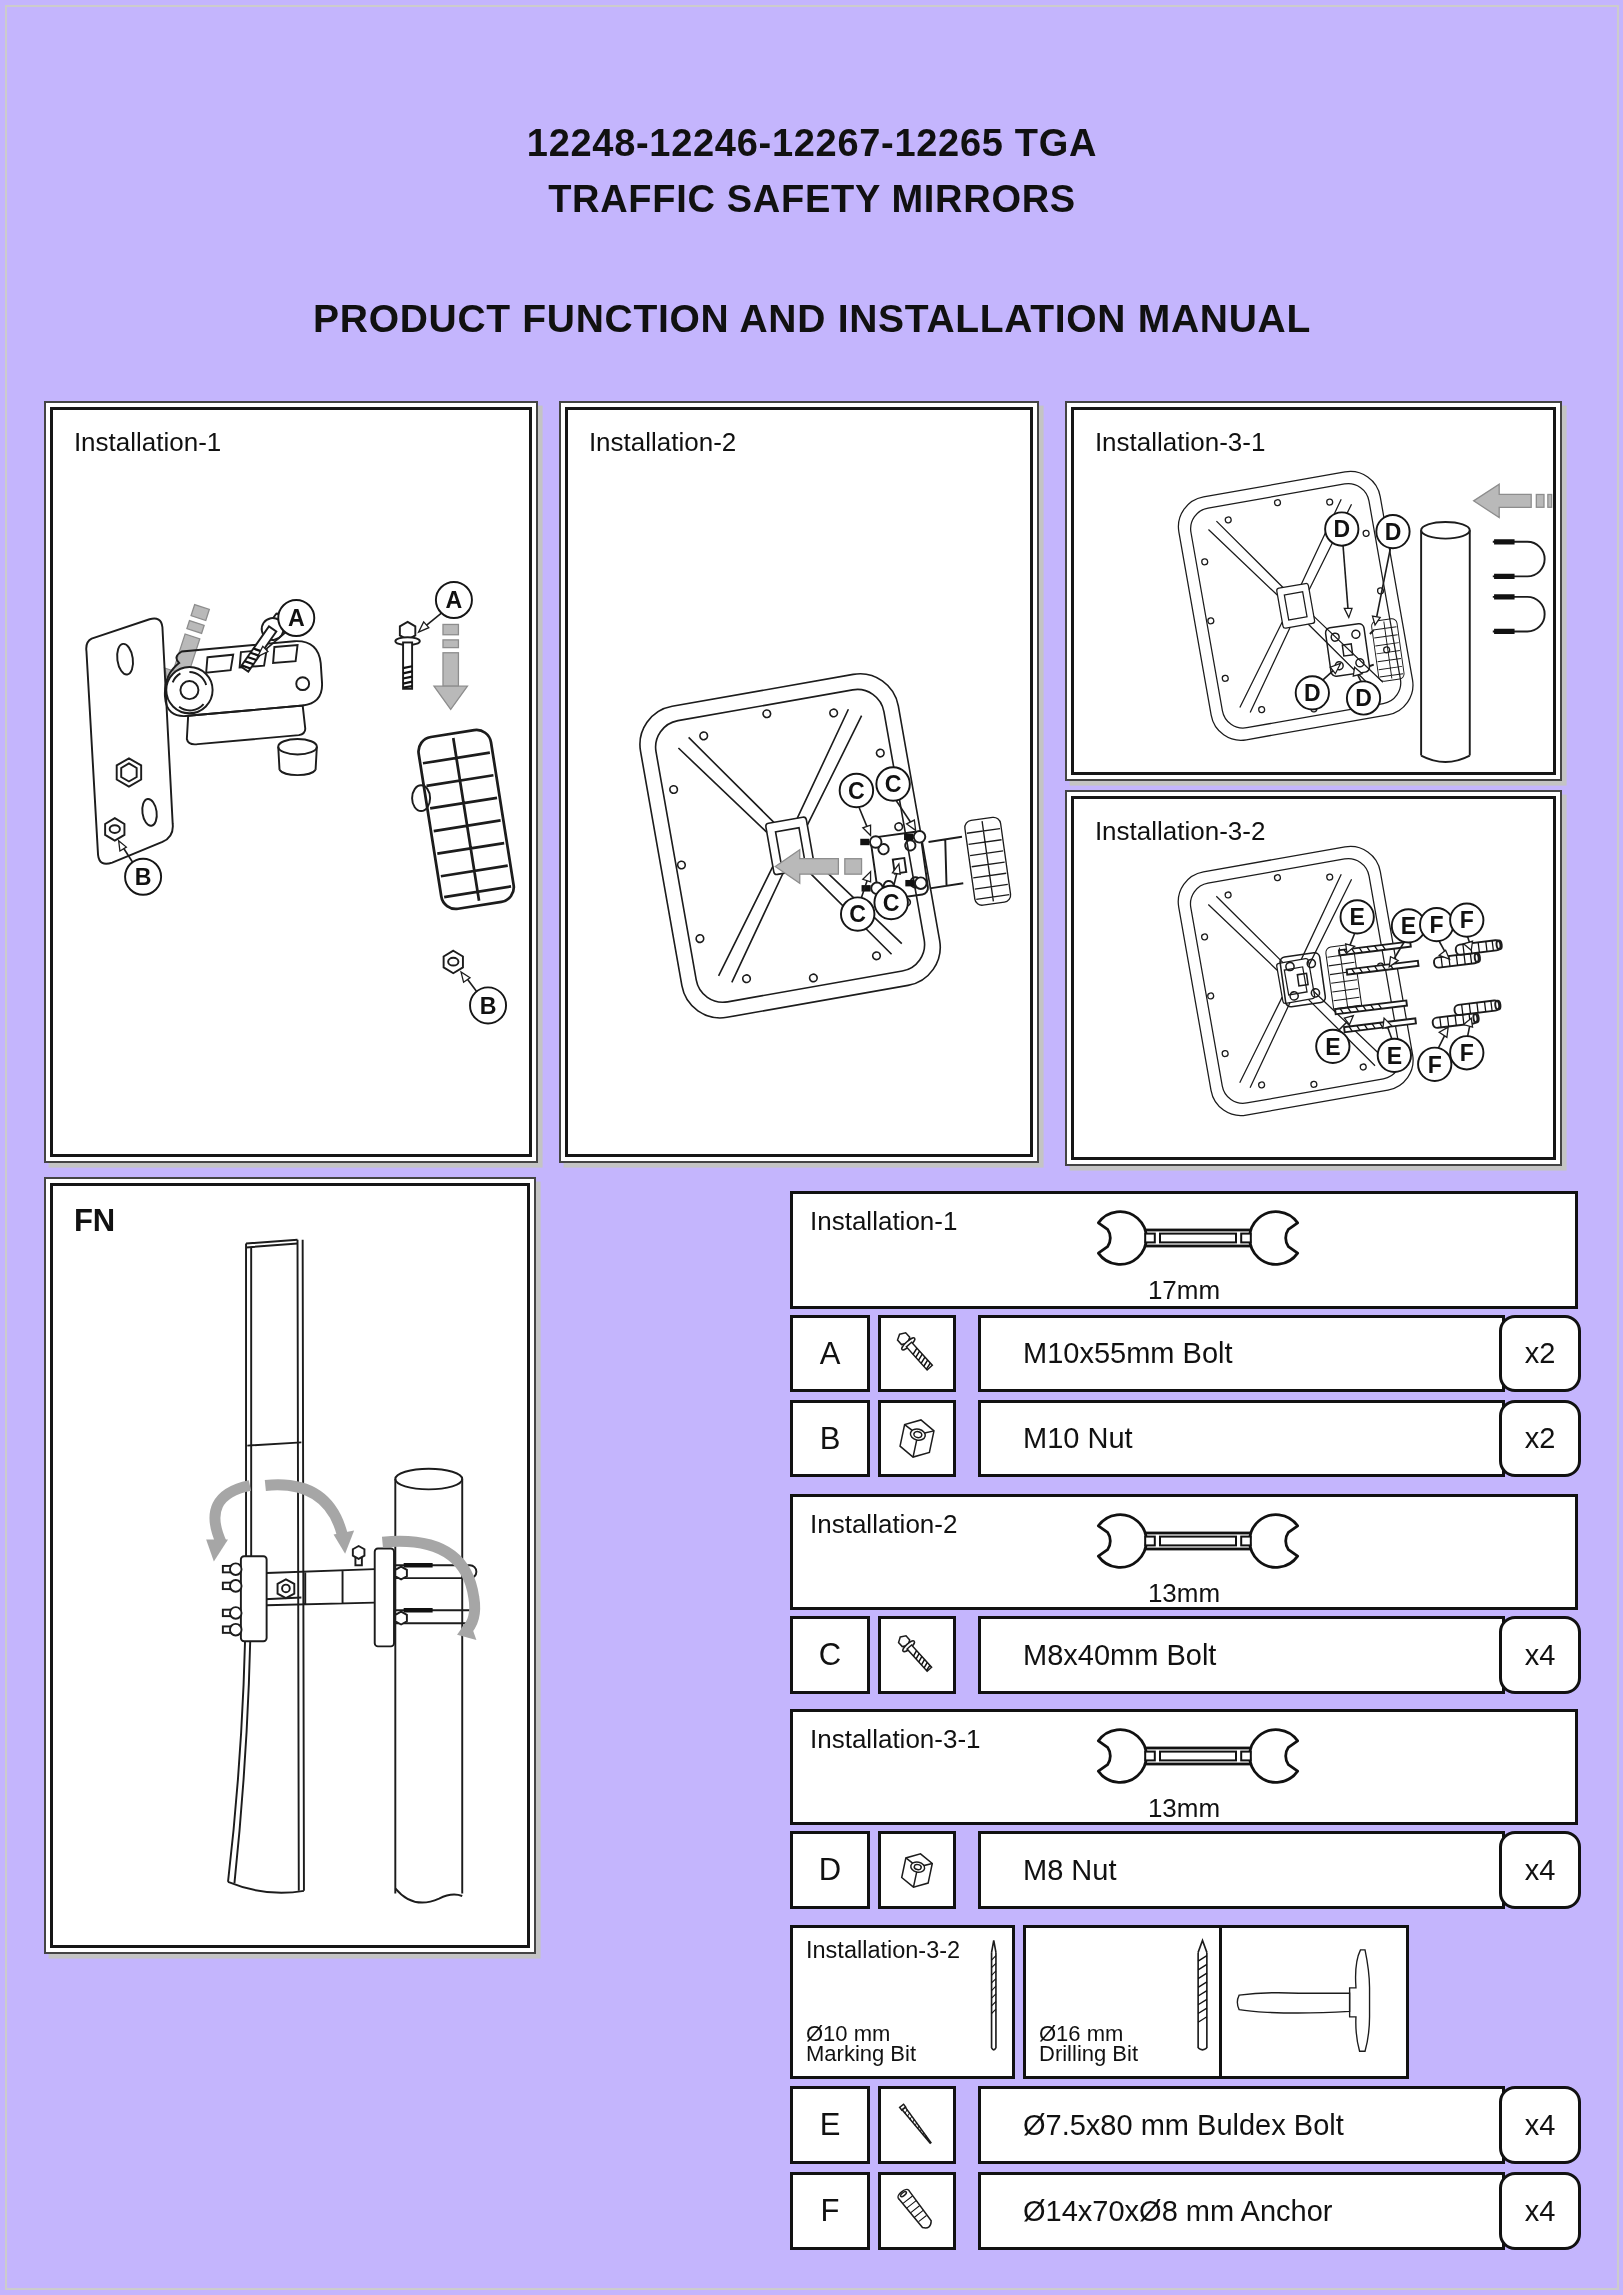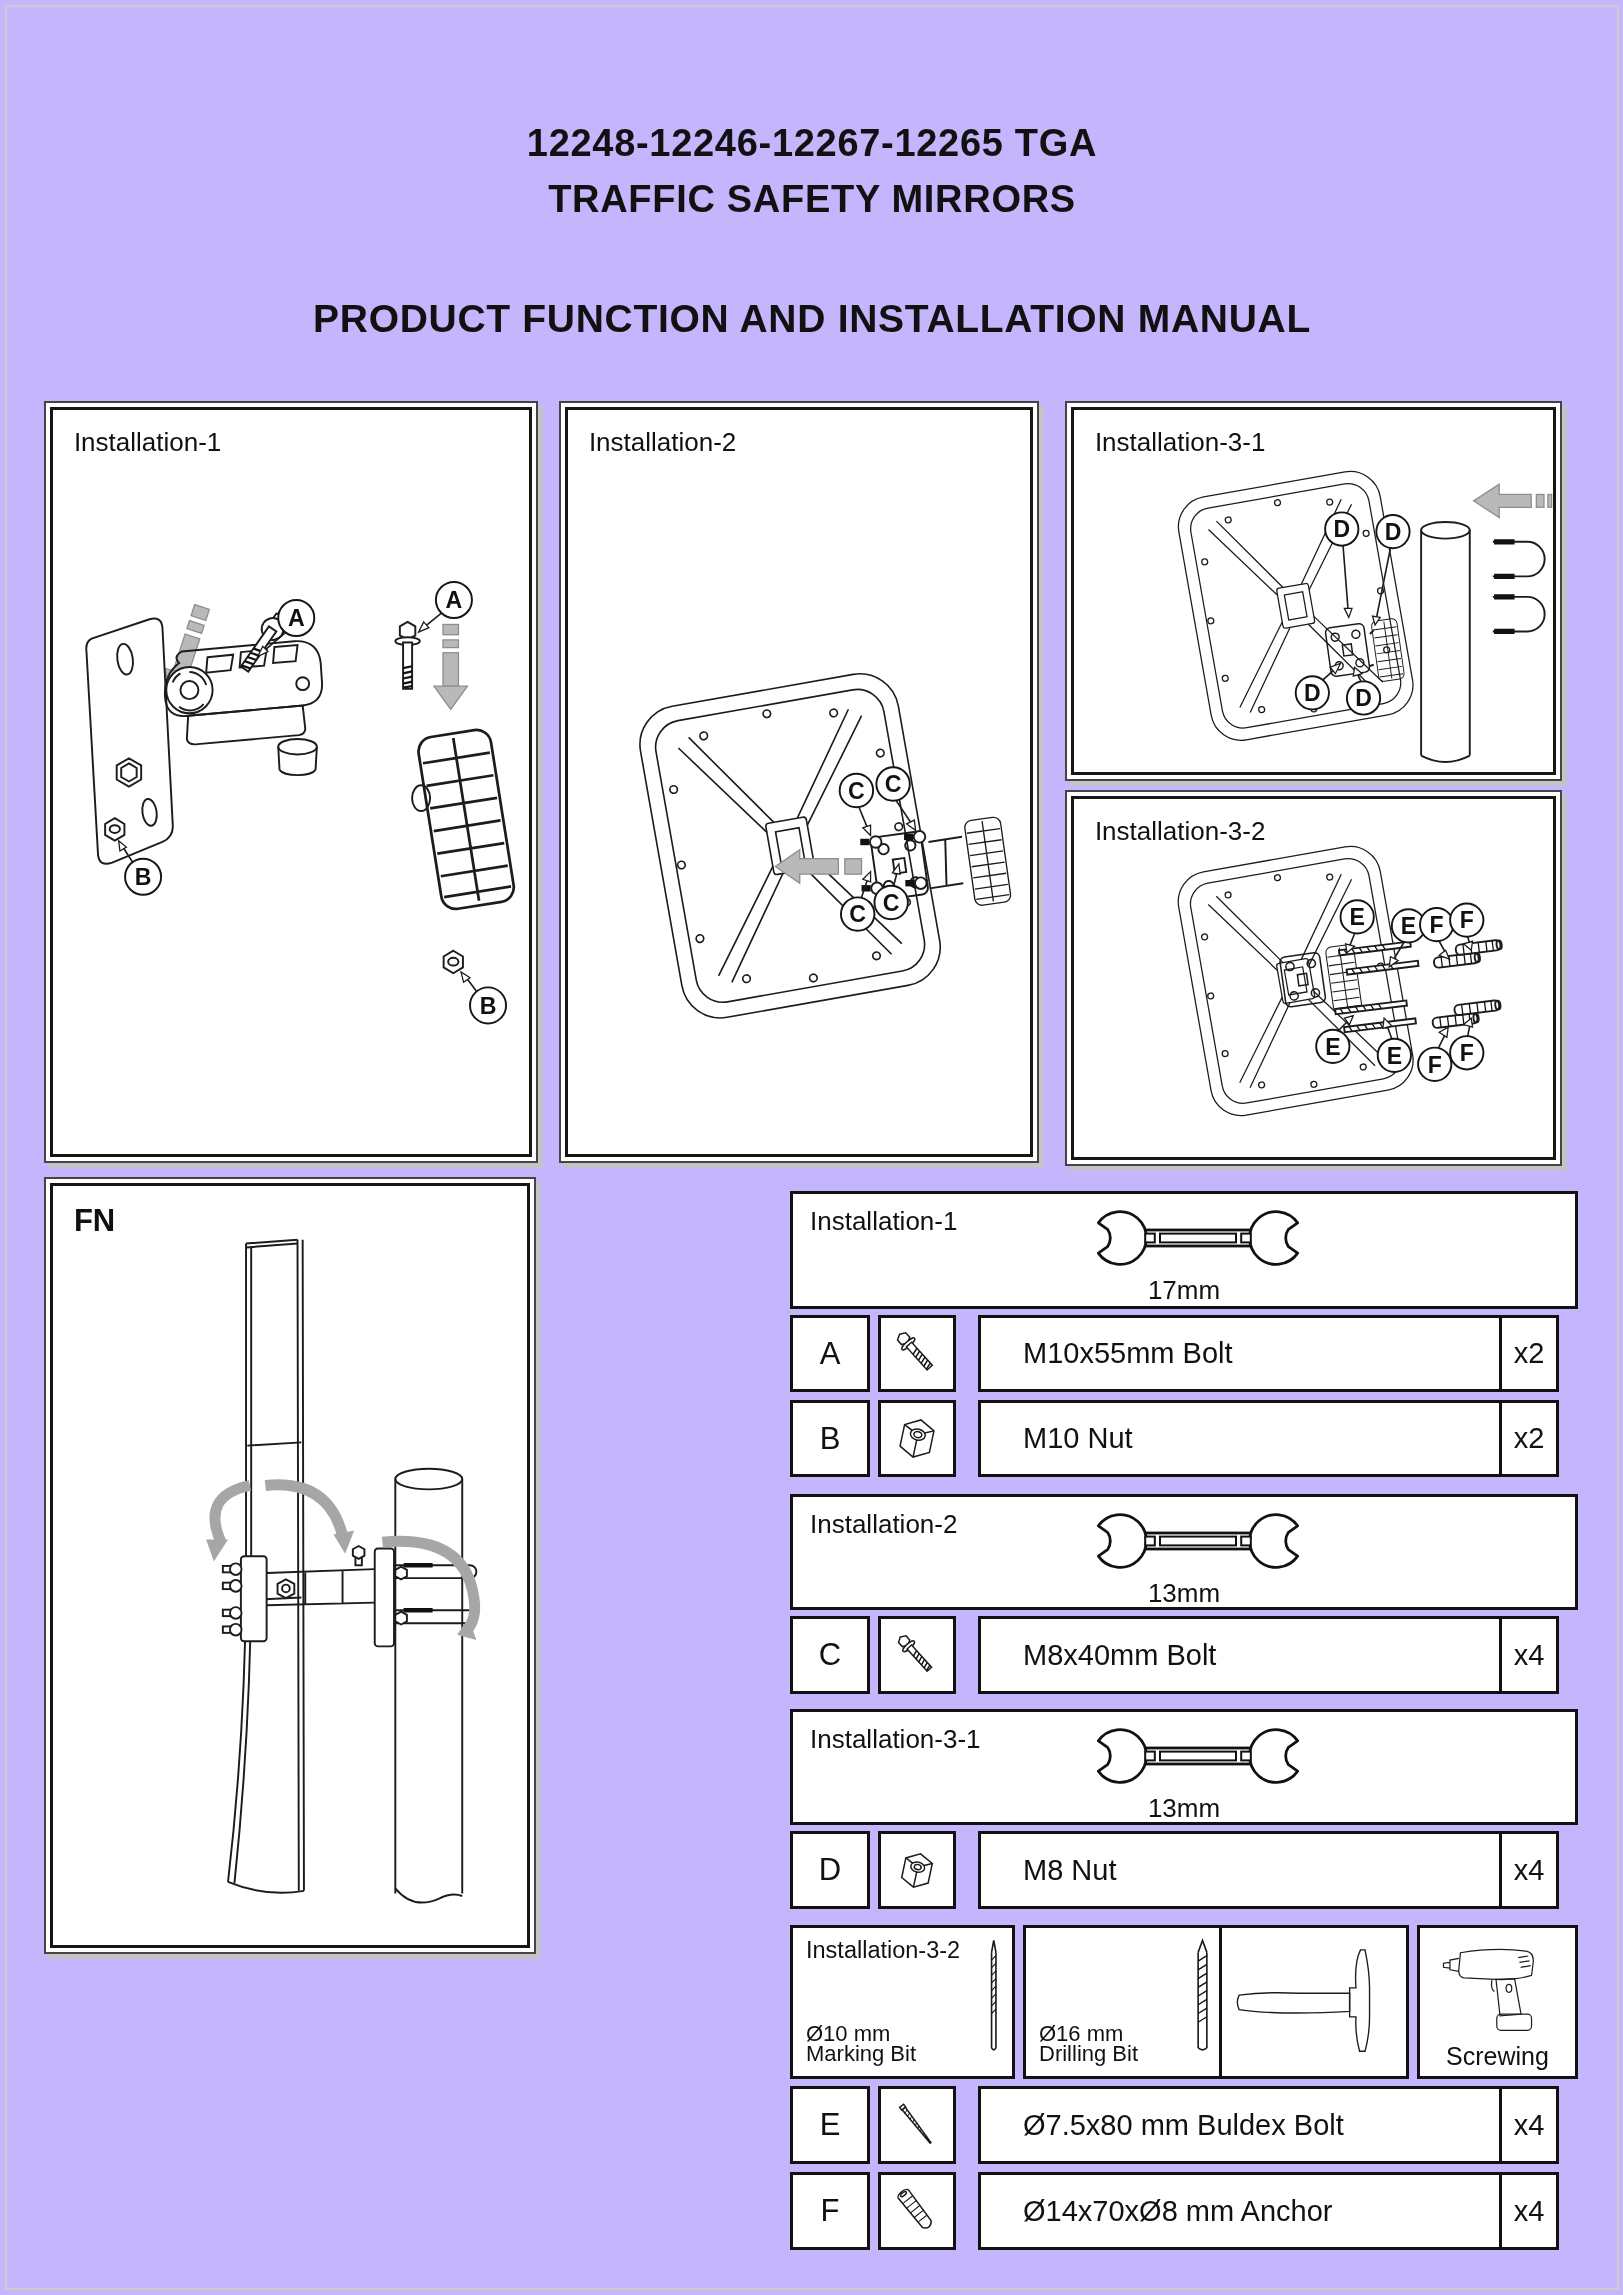--- a/index.html
+++ b/index.html
@@ -19,21 +19,21 @@
   .fn-label{font-size:31px;}
   .dsvg{position:absolute;left:0;top:0;width:100%;height:100%;}
   .box{position:absolute;background:#fff;border:3.9px solid #111;}
   .sec-label{position:absolute;top:11.8px;left:17px;font-size:26px;}
   .sec-size{position:absolute;top:81px;left:0;width:100%;text-align:center;font-size:26px;}
   .sec-wrench{position:absolute;left:222px;top:7.8px;width:366px;height:72px;}
   .cell{position:absolute;top:0;height:100%;border:3.9px solid #111;background:#fff;}
   .cell-letter{left:0;width:80px;display:flex;align-items:center;justify-content:center;font-size:31px;}
   .cell-icon{left:88px;width:78px;display:flex;align-items:center;justify-content:center;}
   .cell-desc{left:188px;width:527px;display:flex;align-items:center;padding-left:42px;font-size:29px;}
-  .cell-qty{left:709px;width:60px;display:flex;align-items:center;justify-content:center;font-size:29px;}
+  .cell-qty{left:709px;width:82px;display:flex;align-items:center;justify-content:center;font-size:29px;border-radius:16px;}
   .tool-title{position:absolute;top:9.2px;left:13px;font-size:23.5px;}
   .tool-l1{position:absolute;left:13px;bottom:29px;font-size:22px;}
   .tool-l2{position:absolute;left:13px;bottom:9.2px;font-size:22px;}
   .tool-screwing{position:absolute;left:0;bottom:5.2px;width:100%;text-align:center;font-size:25px;}
   svg{display:block;}
   .ln{stroke:#1c1c1c;stroke-width:3;fill:none;}
   .lnf{stroke:#1c1c1c;stroke-width:3;fill:#fff;}
   .gray{fill:#b9b9b9;stroke:#8d8d8d;stroke-width:2;}
   .co{fill:#fff;stroke:#151515;stroke-width:3;}
   .cot{font-family:"Liberation Sans",sans-serif;font-size:36px;font-weight:bold;fill:#111;text-anchor:middle;}
@@ -576,31 +576,20 @@
       </svg>
       <div class="tool-l1">Ø16 mm</div>
       <div class="tool-l2">Drilling Bit</div>
     </div>
     <div class="cell" style="left:429px;width:190px;">
       <svg style="position:absolute;left:9.2px;top:15.7px;" width="163" height="114" viewBox="0 0 360 250">
         <path class="ln" stroke-width="4" d="M18,112 Q80,104 150,108 L262,108 L262,148 Q160,154 80,150 Q40,148 18,144 Q10,128 18,112 Z"></path>
         <path class="ln" stroke-width="4" d="M262,96 L276,96 Q272,40 286,12 L296,12 Q306,60 306,96 L306,160 Q306,200 296,236 L284,236 Q274,200 276,160 L262,160 Z"></path>
       </svg>
     </div>
-    <div class="cell" style="left:627px;width:161px;">
-      <svg style="position:absolute;left:14.4px;top:6.5px;" width="124" height="105" viewBox="0 0 300 260">
-        <path class="ln" stroke-width="4" d="M62,44 Q150,30 225,40 Q245,44 242,70 L238,100 Q200,112 150,110 L70,106 Q56,104 58,84 Z"></path>
-        <path class="ln" stroke-width="4" d="M58,58 L36,62 L36,86 L58,90 M36,68 L20,70 L20,80 L36,82"></path>
-        <path class="ln" stroke-width="3" d="M150,110 L196,108 L212,196 L160,200 Z"></path>
-        <rect x="152" y="196" width="86" height="40" rx="10" class="ln" stroke-width="4"></rect>
-        <path class="ln" stroke-width="3" d="M140,112 Q136,132 146,140 M205,56 L230,52 M208,68 L233,64 M211,80 L236,76"></path>
-        <ellipse cx="182" cy="132" rx="7" ry="10" class="ln" stroke-width="3"></ellipse>
-      </svg>
-      <div class="tool-screwing">Screwing</div>
-    </div>
   </div>
 
   <div style="position:absolute;left:790px;top:2086px;width:788px;height:78px;">
     <div class="cell cell-letter">E</div>
     <div class="cell cell-icon">
       <svg width="60" height="65" viewBox="0 0 120 120">
           <g transform="rotate(-38 60 60)">
             <rect x="55" y="10" width="10" height="7" class="lnf" stroke-width="2"></rect>
             <path class="lnf" stroke-width="2" d="M56,17 L64,17 L61,104 L59,104 Z"></path>
             <path stroke="#111" stroke-width="1.8" d="M56,26 L64,23 M56,34 L64,31 M56,42 L63,39 M57,50 L63,47 M57,58 L63,55 M57,66 L63,63 M58,74 L62,71 M58,82 L62,79 M58,90 L62,87"></path>

